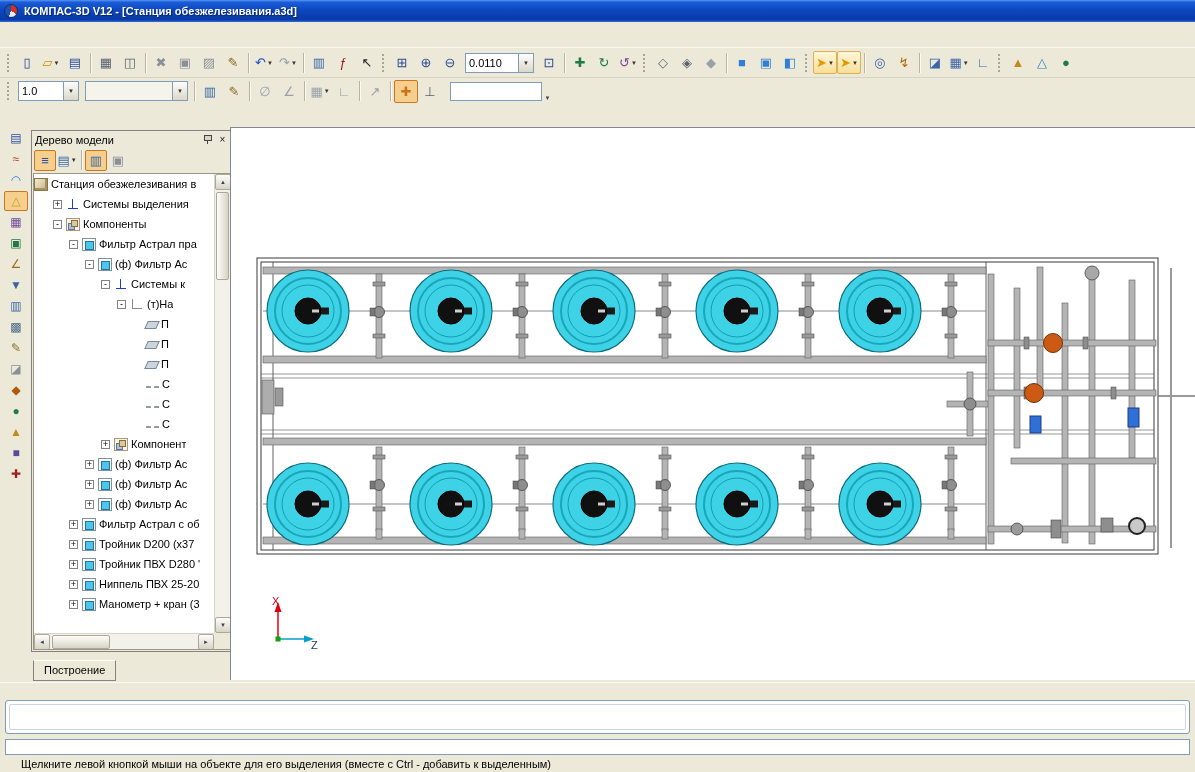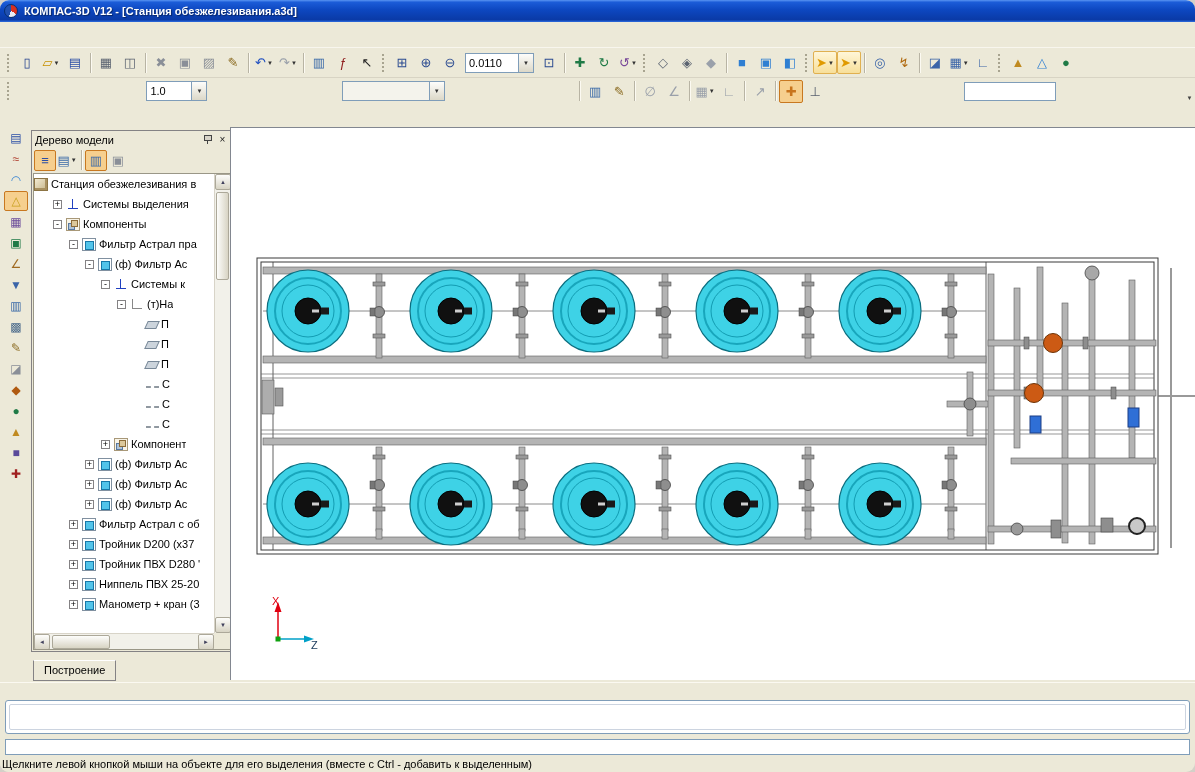--- a/index.html
+++ b/index.html
@@ -1,35 +1,35 @@
 <!DOCTYPE html>
 <html><head>
 <meta charset="utf-8">
 <style>
   * { box-sizing: border-box; margin: 0; padding: 0; }
   body { font-family: "Liberation Sans", sans-serif; background: #d4d0c8; }
-  .window { position: relative; width: 1195px; height: 772px; background: #ece9d8; overflow: hidden; font-size: 11px; color: #000; border-radius: 9px; }
+  .window { position: relative; width: 1195px; height: 772px; background: #ece9d8; overflow: hidden; font-size: 11px; color: #000; }
 
   
   .titlebar { position: absolute; left: 0; top: 0; width: 1195px; height: 22px;
     background: linear-gradient(180deg,#5a95f2 0%,#1b5cd8 10%,#0d47c0 45%,#0a3aa6 90%,#2f6ee2 100%);
     display: flex; align-items: center; padding-left: 4px; }
   .app-logo { width: 14px; height: 14px; border-radius: 50%;
     background: conic-gradient(#d83020 0 120deg, #e8ecf4 120deg 200deg, #2050b0 200deg 360deg);
     border: 1px solid #083070; flex: none; }
   .title-text { color: #fff; font-weight: bold; margin-left: 6px; text-shadow: 1px 1px 1px rgba(0,0,0,.45); white-space: nowrap; }
 
   
   .menubar { position: absolute; left: 0; top: 22px; width: 1195px; height: 25px; display: flex; align-items: center; padding-left: 6px; background: #ece9d8; }
   .menu-item { padding: 3px 8px; cursor: default; }
 
   
   .toolbar { position: absolute; left: 0; width: 1195px; display: flex; align-items: center; padding-left: 4px; background: #ece9d8; }
   .toolbar1 { top: 47px; height: 31px; border-top: 1px solid #f8f6ee; border-bottom: 1px solid #d8d4c4; }
-  .toolbar2 { top: 78px; height: 26px; justify-content: space-between; }
+  .toolbar2 { top: 78px; height: 26px; }
   .tb-group { display: flex; align-items: center; }
   .tb-btn { width: 24px; height: 23px; display: flex; align-items: center; justify-content: center; border: 1px solid transparent; border-radius: 2px; flex: none; }
   .tb-btn .glyph { font-size: 13px; line-height: 1; }
   .tb-btn .ddarr { font-size: 6px; margin-left: 1px; color: #333; }
   .tb-btn.hl { background: linear-gradient(#fff6d8,#f7df9a); border-color: #e0b050; }
   .tb-btn.sel { background: #f6cf8e; border-color: #c87820; }
   .tb-sep { width: 1px; height: 20px; background: #b8b4a4; box-shadow: 1px 0 0 #fcfaf2; margin: 0 3px; flex: none; }
   .tb-grip { width: 5px; height: 20px; margin: 0 4px 0 2px; flex: none;
     background-image: radial-gradient(circle, #a8a490 1px, transparent 1.3px); background-size: 4px 4px; }
   .combo { display: inline-flex; align-items: center; height: 20px; border: 1px solid #7f9db9; background: #fff; margin: 0 3px; flex: none; }
@@ -87,21 +87,21 @@
   .tree-tab { display: inline-block; padding: 3px 10px 4px; border: 1px solid #848284; border-top-color: #fff; background: #ece9d8; margin-left: 2px; }
 
   
   .viewport { position: absolute; left: 230px; top: 127px; width: 965px; height: 553px; background: #fff; border-left: 1px solid #828790; border-top: 1px solid #828790; }
 
   
   .dock-strip { position: absolute; left: 0; top: 682px; width: 1195px; height: 16px; border-top: 1px solid #fbf9f1; }
   .prop-bar { position: absolute; left: 5px; top: 700px; width: 1185px; height: 34px; background: #fff; border: 1px solid #7f9db9; border-radius: 3px; }
   .prop-inner { margin: 3px; height: 26px; border: 1px solid #ccd4e0; border-radius: 2px; background: #fff; }
   .msg-bar { position: absolute; left: 5px; top: 739px; width: 1185px; height: 16px; background: #fff; border: 1px solid #7f9db9; }
-  .statusbar { position: absolute; left: 0; top: 757px; width: 1098px; height: 15px; line-height: 15px; padding-left: 2px; background: #ece9d8; white-space: nowrap; }
+  .statusbar { position: absolute; left: 0; top: 757px; width: 1098px; height: 15px; line-height: 15px; padding-left: 21px; background: #ece9d8; white-space: nowrap; }
 </style>
 </head>
 <body>
 
 <div class="window">
 
   <div class="titlebar">
     <span class="app-logo"></span>
     <span class="title-text">КОМПАС-3D V12 - [Станция обезжелезивания.a3d]</span>
   </div>

